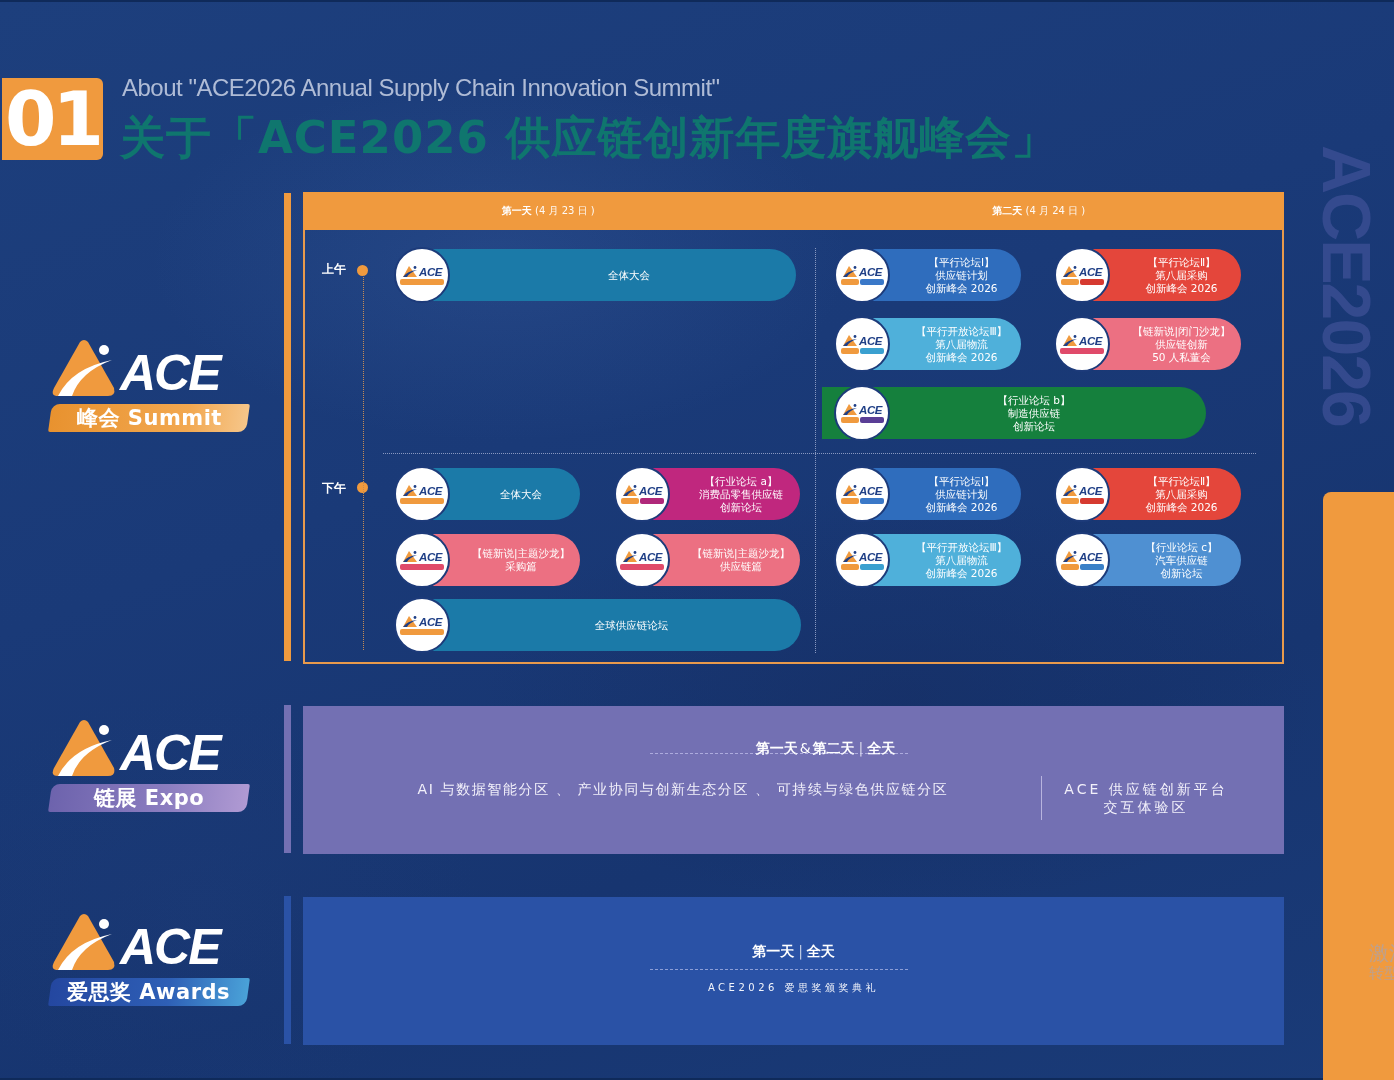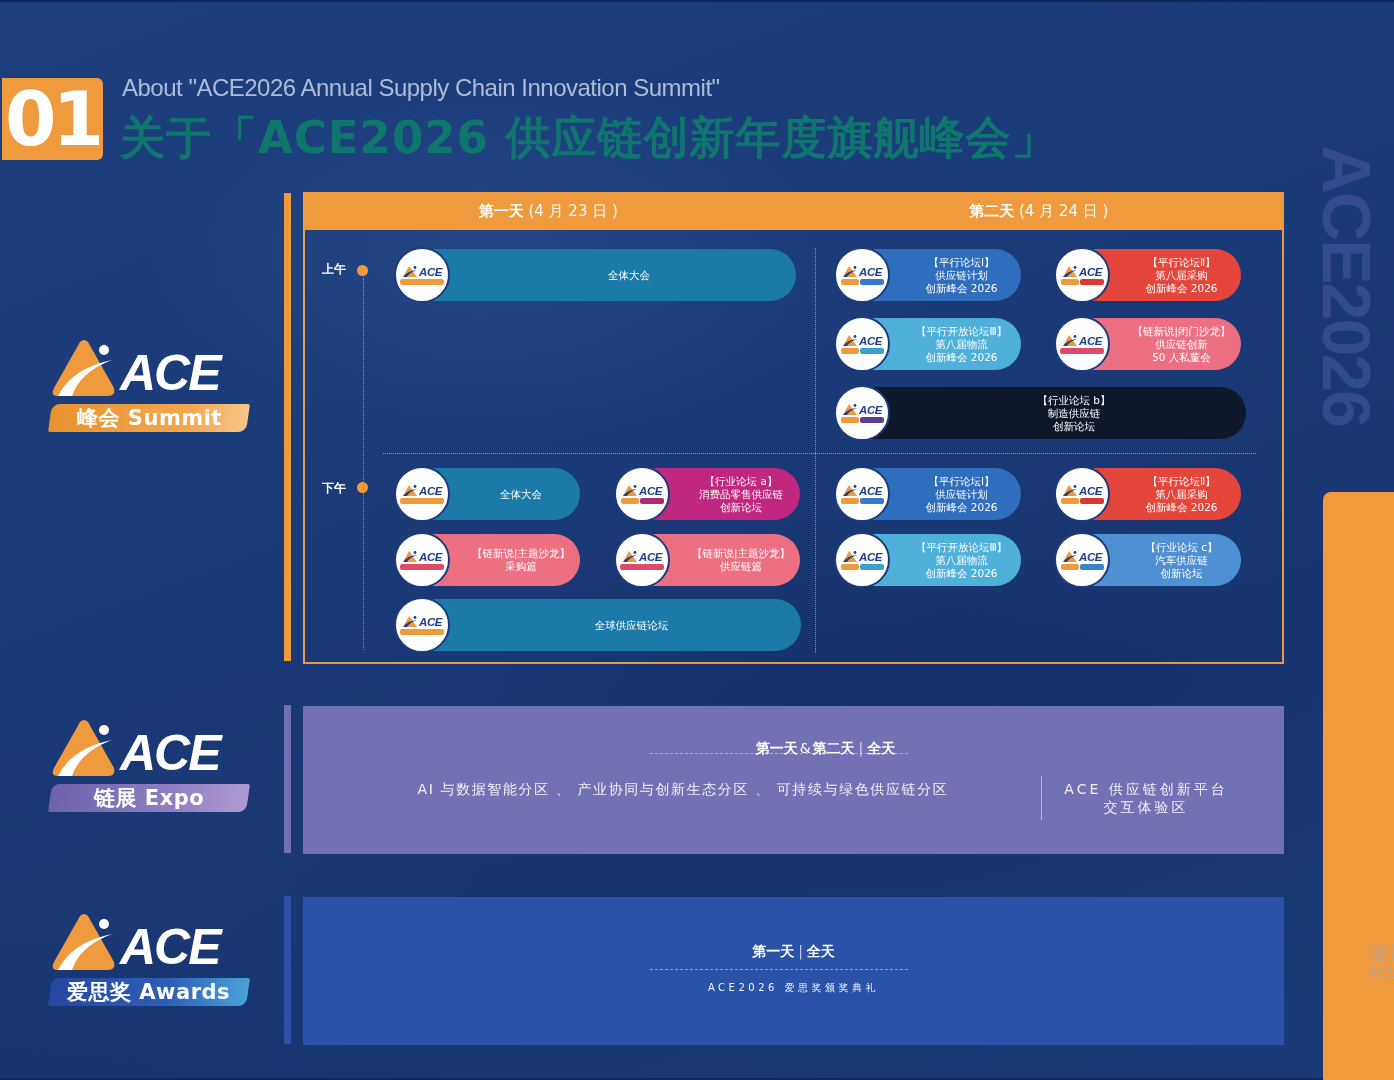--- a/index.html
+++ b/index.html
@@ -78,21 +78,21 @@
 
   
   .summit-box {
     position: absolute; left: 303px; top: 192px; width: 981px; height: 472px;
     border: 2px solid #e89a4c; border-top: none;
   }
   .day-header {
     position: absolute; left: 303px; top: 192px; width: 981px; height: 38px;
     background: #f09a3e; display: flex;
   }
-  .day-header .day { flex: 1; text-align: center; font-size: 15px; line-height: 38px; color: #fff; }
+  .day-header .day { flex: 1; text-align: center; font-size: 10px; line-height: 38px; color: #fff; }
   .day-header .day b { font-weight: bold; }
   .day-header .day .date { font-weight: normal; opacity: 0.95; }
 
   .time-label { position: absolute; font-size: 12px; font-weight: bold; color: #fff; }
   .time-dot { position: absolute; width: 11px; height: 11px; border-radius: 50%; background: #f09a3e; }
   .time-line { position: absolute; left: 363px; top: 275px; width: 0; height: 375px; border-left: 1px dotted #c88a4e; }
   .mid-divider { position: absolute; left: 383px; top: 453px; width: 873px; border-top: 1px dotted #8898c0; }
   .day-divider { position: absolute; left: 815px; top: 248px; height: 405px; border-left: 1px dotted #8898c0; }
 
   
@@ -287,21 +287,21 @@
         <path d="M7 1 L15 12 L1 12 Z" fill="#f09a3e"></path>
         <path d="M1 12 Q5 6 15 5 Q7 8 5 12 Z" fill="#1f3f86"></path>
         <circle cx="13" cy="2.5" r="1.4" fill="#1f3f86"></circle>
       </svg>
       <span class="mini-word">ACE</span>
     </div>
     <div class="mini-tag">
         <span class="mt" style="background:#e04a6a;width:44px"></span>
       </div>
     </div>
-    <div class="pill" style="left: 862px; top: 387px; width: 384px; background: #0f172a;"><span class="txt">【行业论坛 b】
+    <div class="pill" style="left: 822px; top: 387px; width: 384px; background: #15803d;"><span class="txt">【行业论坛 b】
 制造供应链
 创新论坛</span></div>
     <div class="logo-circle" style="left: 834px; top: 385px;">
     <div class="mini-ace">
       <svg class="mini-tri" viewBox="0 0 16 13">
         <path d="M7 1 L15 12 L1 12 Z" fill="#f09a3e"></path>
         <path d="M1 12 Q5 6 15 5 Q7 8 5 12 Z" fill="#1f3f86"></path>
         <circle cx="13" cy="2.5" r="1.4" fill="#1f3f86"></circle>
       </svg>
       <span class="mini-word">ACE</span>

